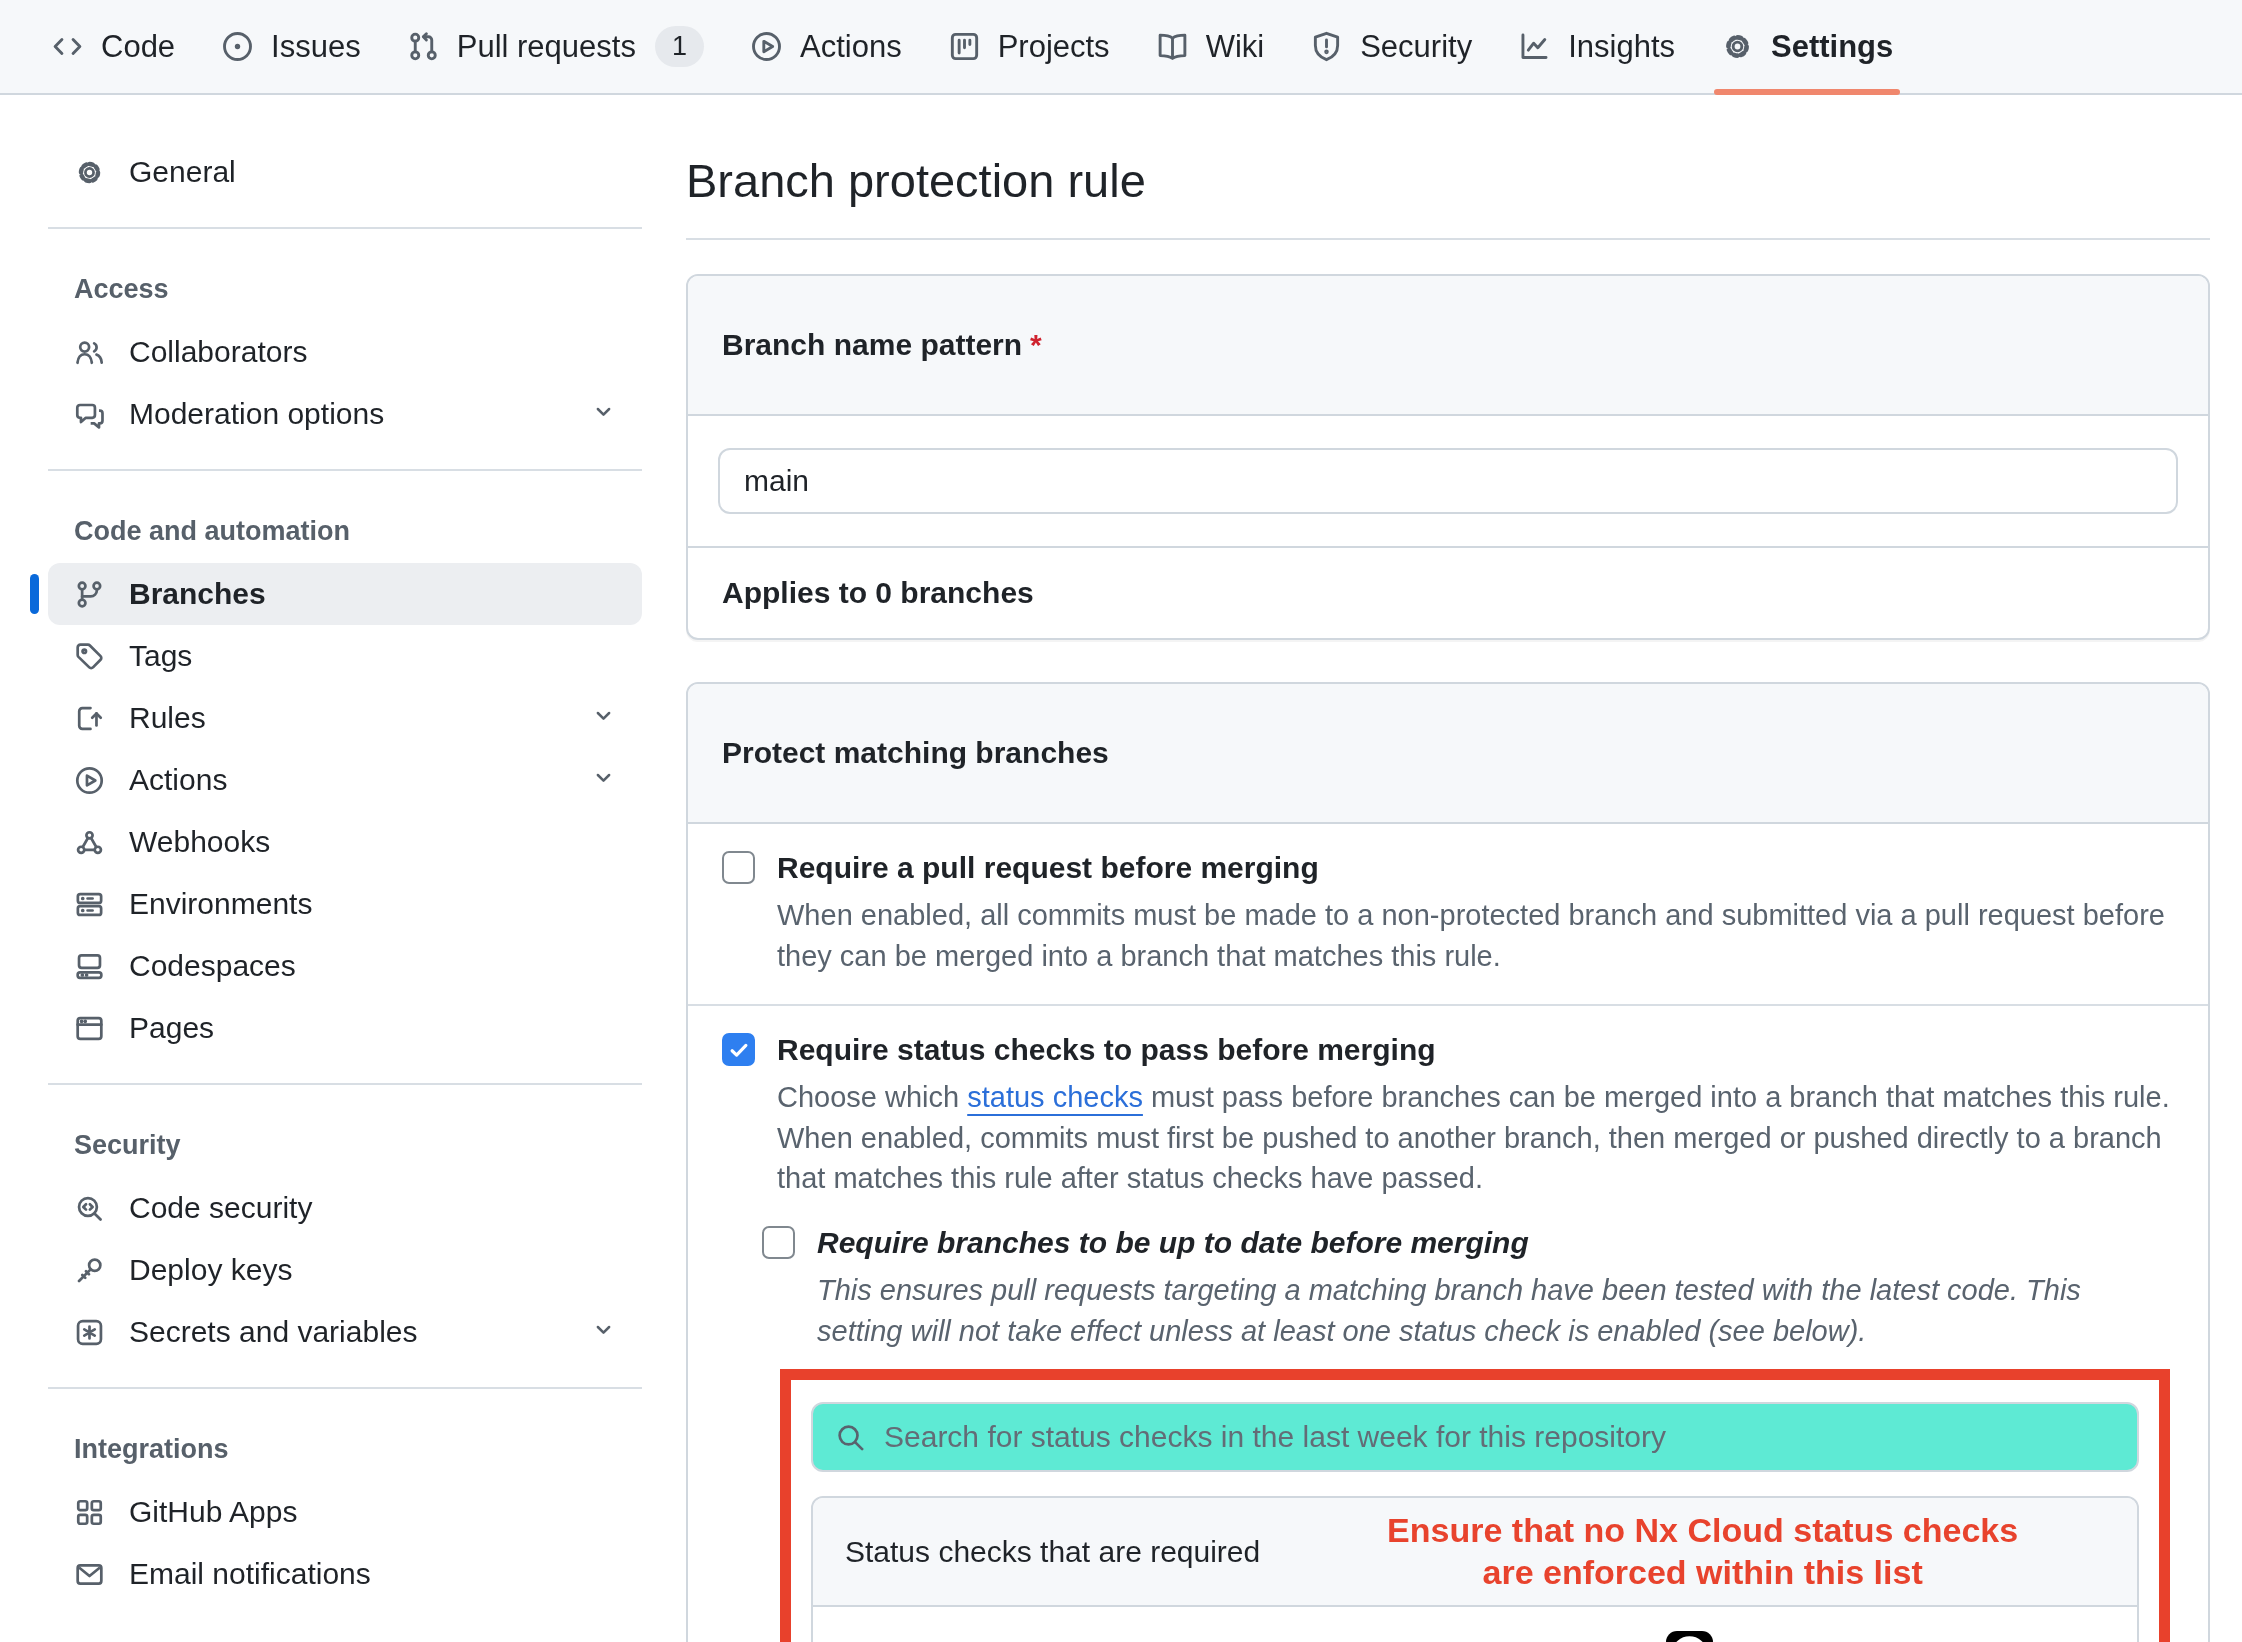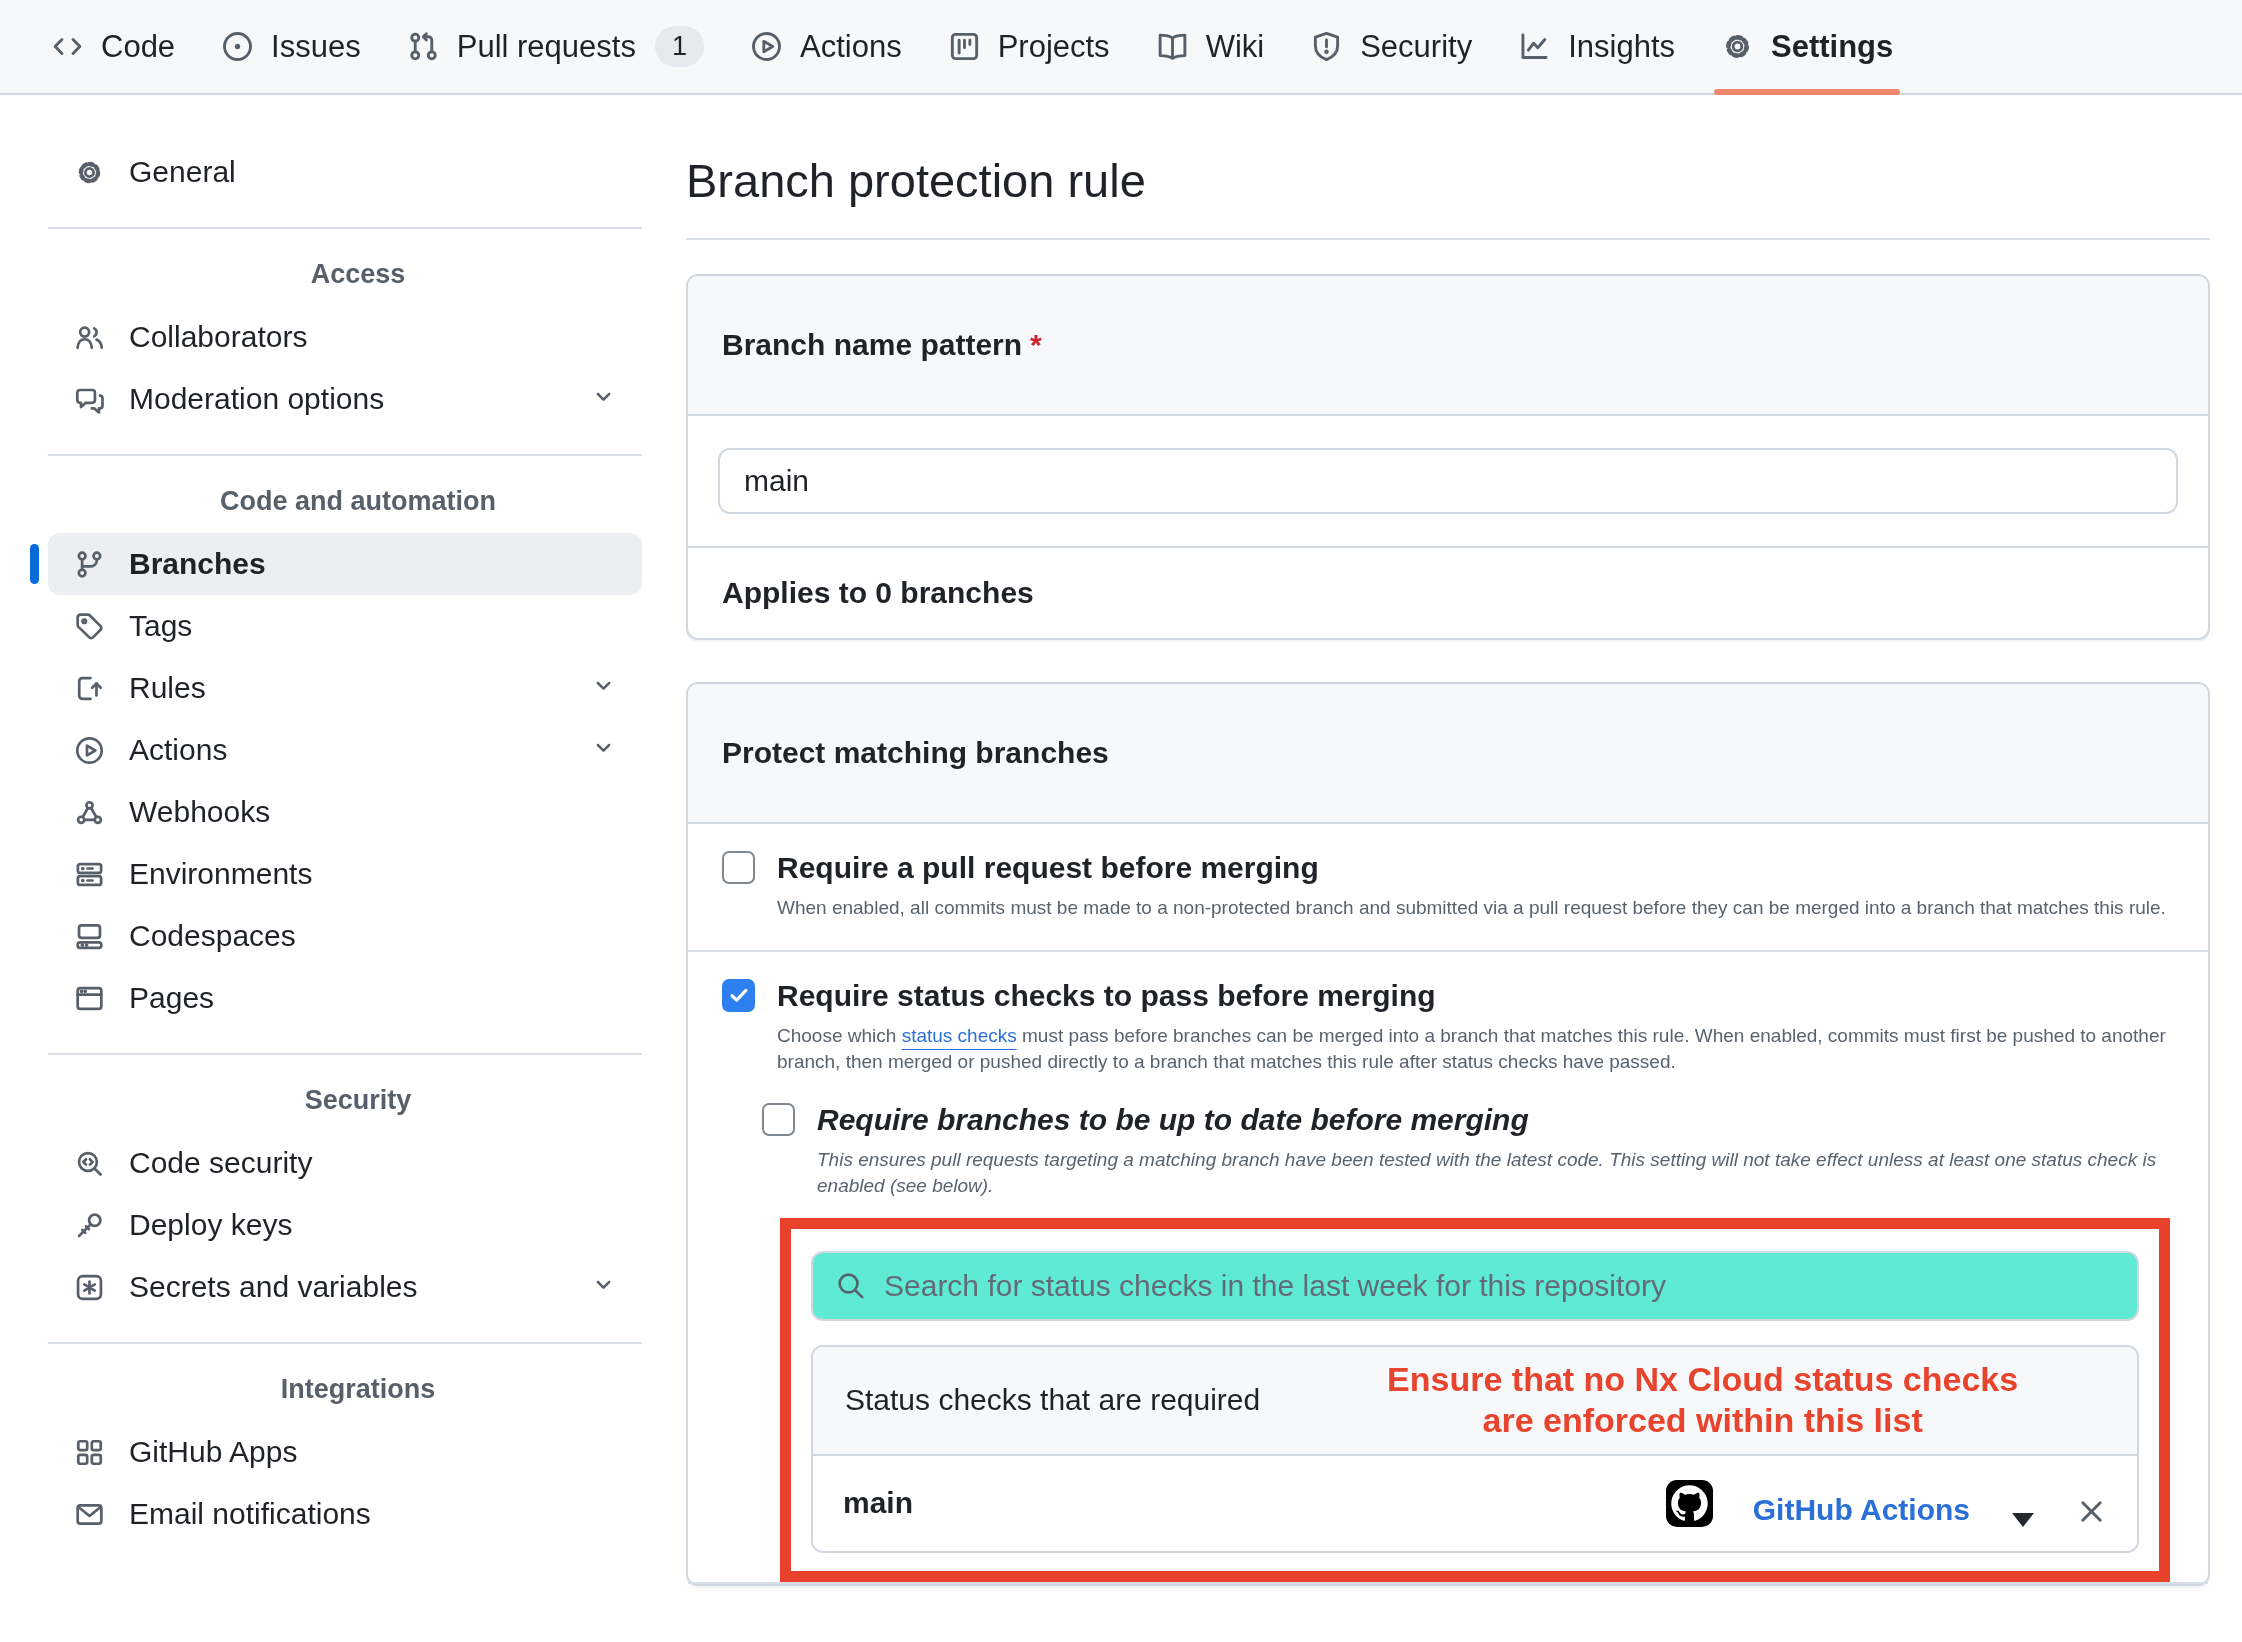--- a/index.html
+++ b/index.html
@@ -25,21 +25,21 @@
   .sidebar { width:658px; flex:none; padding:46px 16px 0 30px; }
   .sb-item { display:flex; align-items:center; gap:24px; height:62px; margin-left:18px;
     padding:0 26px; border-radius:12px; font-size:30px; position:relative; cursor:pointer; }
   .sb-item svg { width:31px; height:31px; color:#57606a; flex:none; }
   .sb-item .sb-label { flex:1; }
   .sb-item.active { background:#eceef1; font-weight:700;justify-content:space-between; }
   .sb-item.active::before { content:""; position:absolute; left:-18px; top:11px;
     bottom:11px; width:9px; border-radius:6px; background:#0969da; }
   .sb-chevron svg { width:25px; height:25px; color:#57606a; }
   .sb-title { font-size:27px; font-weight:700; color:#57606a;
-    margin:30px 0 16px 44px;text-align:center; }
+    margin:45px 0 16px 44px; }
   .sb-div { height:2px; background:#d8dee4; margin:24px 0 24px 18px; }
 
   
   .main { flex:1; padding:42px 32px 0 28px; }
   .page-title { font-size:47px; font-weight:400; padding:16px 0 30px;
     border-bottom:2px solid #d8dee4; margin-bottom:34px; }
 
   .card { border:2px solid #d0d7de; border-radius:12px;
     box-shadow:0 2px 0 rgba(31,35,40,0.05); background:#fff; }
   .card + .card { margin-top:42px; }
@@ -54,21 +54,21 @@
 
   .opt { padding:24px 34px 28px; }
   .opt.bordered { border-bottom:2px solid #d8dee4; }
   .opt-head { display:flex; align-items:flex-start; gap:22px; }
   .checkbox { width:33px; height:33px; border:2px solid #80888f; border-radius:7px;
     background:#fff; flex:none; margin-top:3px; cursor:pointer; }
   .checkbox.checked { background:#2e7ff0; border-color:#2e7ff0; display:flex;
     align-items:center; justify-content:center; }
   .checkbox.checked svg { width:24px; height:24px; }
   .opt-label { font-size:30px; font-weight:700; line-height:1.3; }
-  .opt-desc { margin:8px 0 0 55px; font-size:19px; line-height:1.4; color:#59636e;
+  .opt-desc { margin:8px 0 0 55px; font-size:29px; line-height:1.4; color:#59636e;
     max-width:1400px; }
   .inline-link { color:#2b6fd9; text-decoration:underline; text-underline-offset:7px;
     cursor:pointer; }
   .sub-opt { margin:24px 0 10px 40px;font-style:italic; }
 
   
   .redbox { border:11px solid #e8412c; margin:18px 4px 0 58px; padding:22px 20px 18px; }
   .search-wrap { display:flex; align-items:center; gap:18px; height:70px;
     border:2px solid #d0d7de; border-radius:12px; padding:0 22px; background:#5eead4;
     margin-bottom:24px; }

